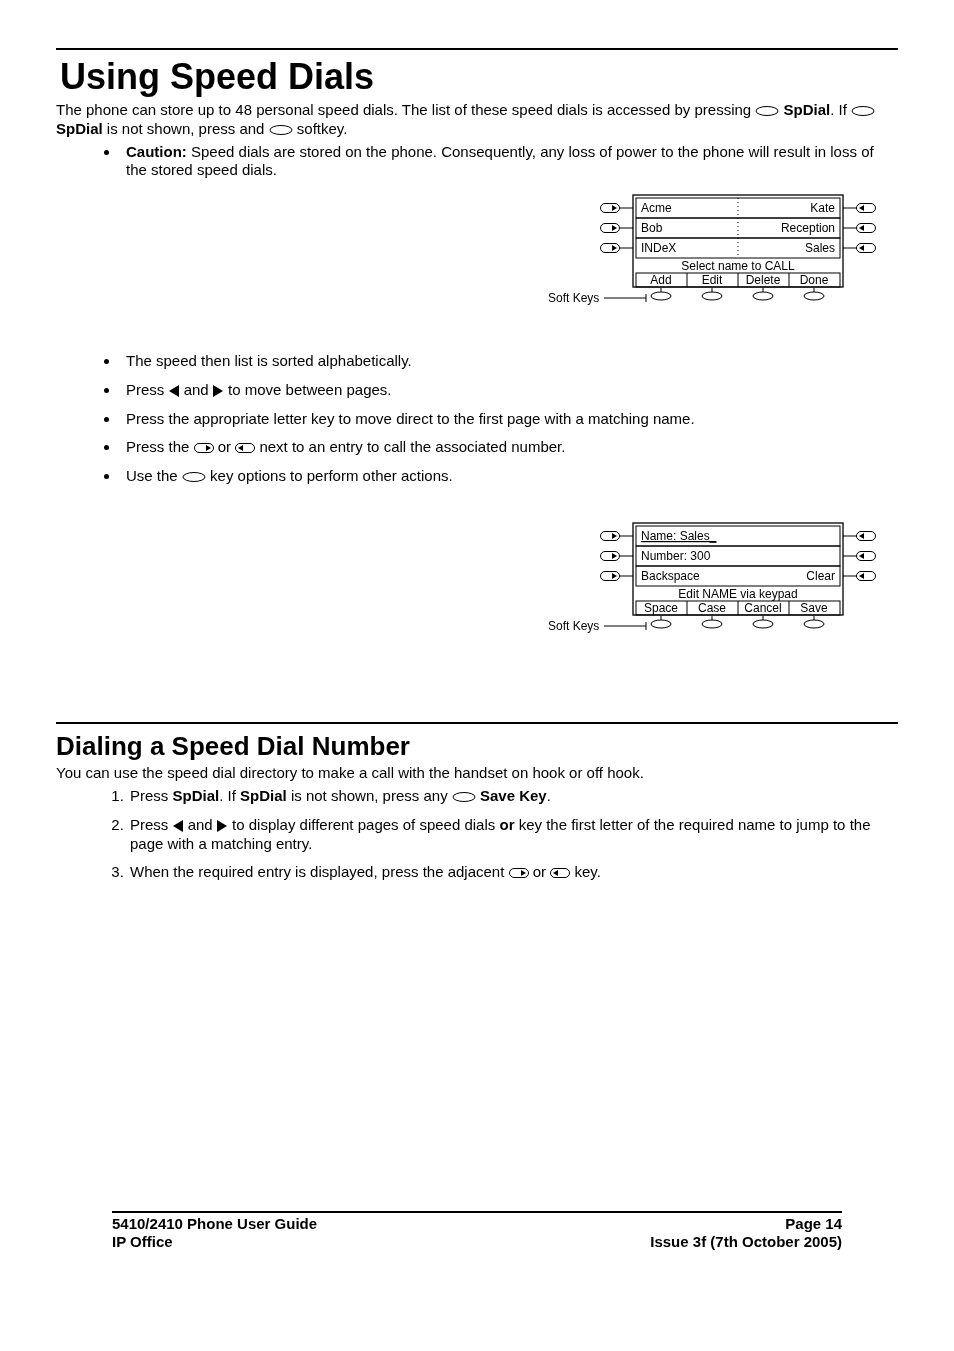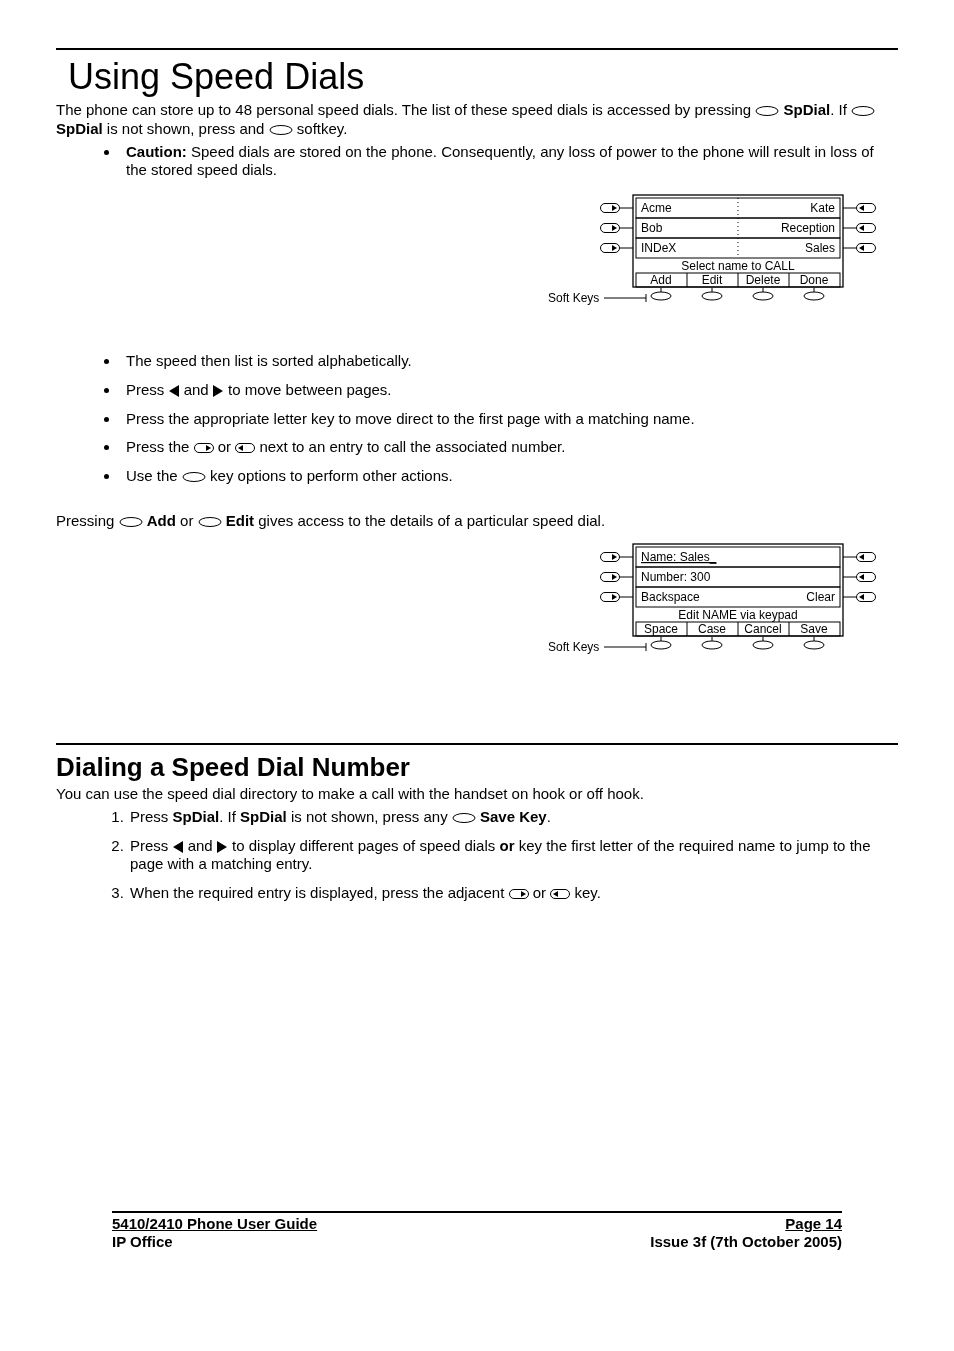--- a/index.html
+++ b/index.html
@@ -12,22 +12,22 @@
     box-sizing: border-box;
     line-height: 1.25;
   }
   hr.rule {
     border: none;
     border-top: 2px solid #000;
     margin: 0;
   }
   h1 {
     font-size: 36px;
-    font-weight: normal;
-    margin: 4px 0 0 12px;
+    font-weight: bold;
+    margin: 4px 0 0 4px;
   }
   h2 {
     font-size: 26px;
     font-weight: bold;
     margin: 6px 0 2px 0;
   }
   p { margin: 2px 0; }
   ul {
     margin: 4px 0 4px 24px;
     padding: 0;
@@ -61,21 +61,20 @@
     right: 56px;
     bottom: 56px;
   }
   .footer-line {
     border-top: 2px solid #000;
     padding-top: 2px;
     display: flex;
     justify-content: space-between;
     font-weight: bold;
     font-size: 15px;
-    text-decoration: underline;
   }
   .footer-line2 {
     display: flex;
     justify-content: space-between;
     font-weight: bold;
     font-size: 15px;
   }
   .page {
     position: relative;
     min-height: 1260px;
@@ -225,33 +224,20 @@
     <span>Use the </span>
     <svg class="svgicon" width="24" height="10">
           <use href="#key-flat"></use>
         </svg>
     <span> key options to perform other actions.</span>
   </li>
 </ul>
 
 <div class="spacer"></div>
 
-<p>
-  <span>Pressing </span>
-  <svg class="svgicon" width="24" height="10">
-        <use href="#key-flat"></use>
-      </svg>
-  <b>Add</b>
-  <span> or </span>
-  <svg class="svgicon" width="24" height="10">
-        <use href="#key-flat"></use>
-      </svg>
-  <b>Edit</b>
-  <span> gives access to the details of a particular speed dial.</span>
-</p>
 
 <div class="figure-wrap">
   <svg class="phonefig" width="360" height="150">
     <rect x="95" y="5" width="210" height="92" fill="none" stroke="#000" stroke-width="1.3"></rect>
     <rect x="98" y="8" width="204" height="20" fill="none" stroke="#000"></rect>
     <rect x="98" y="28" width="204" height="20" fill="none" stroke="#000"></rect>
     <rect x="98" y="48" width="204" height="20" fill="none" stroke="#000"></rect>
     <text x="103" y="22"><tspan text-decoration="underline">Name: Sales_</tspan></text>
     <text x="103" y="42">Number: 300</text>
     <text x="103" y="62">Backspace</text>

